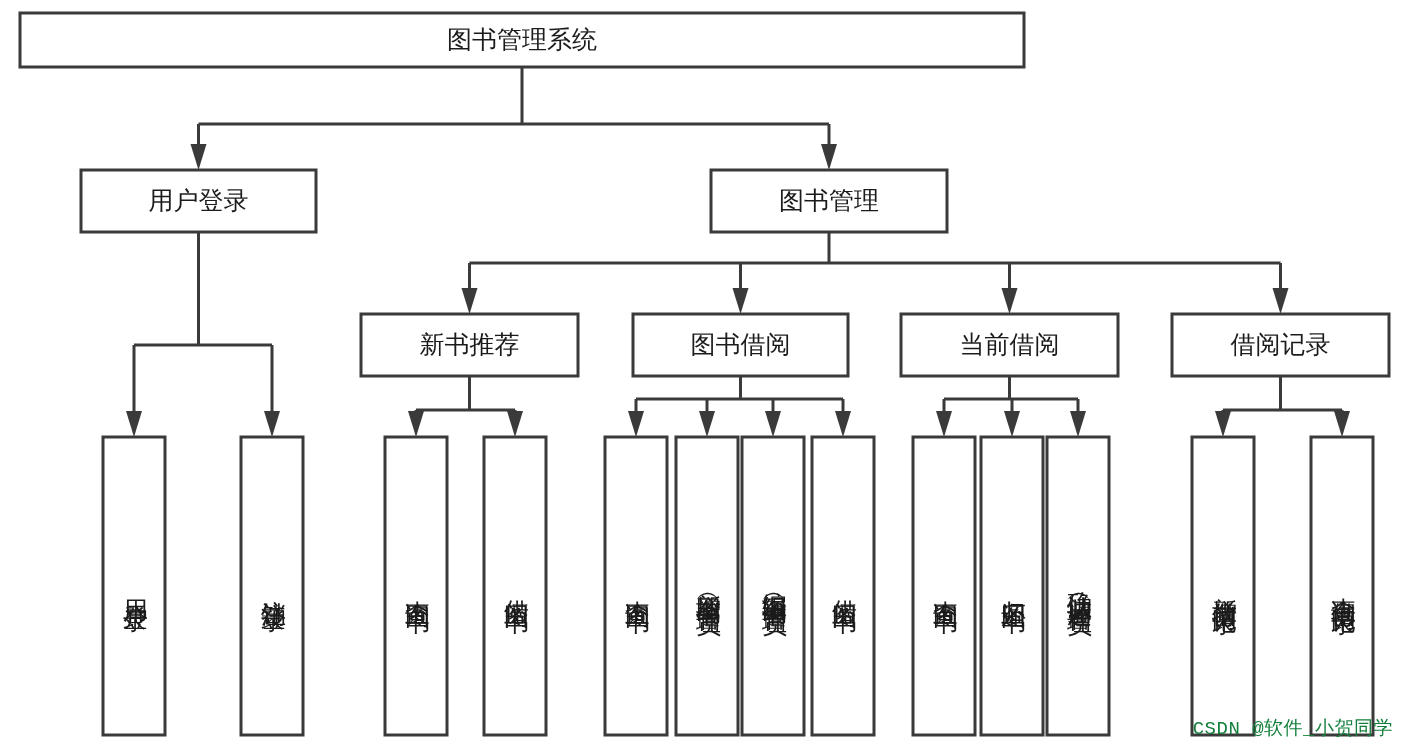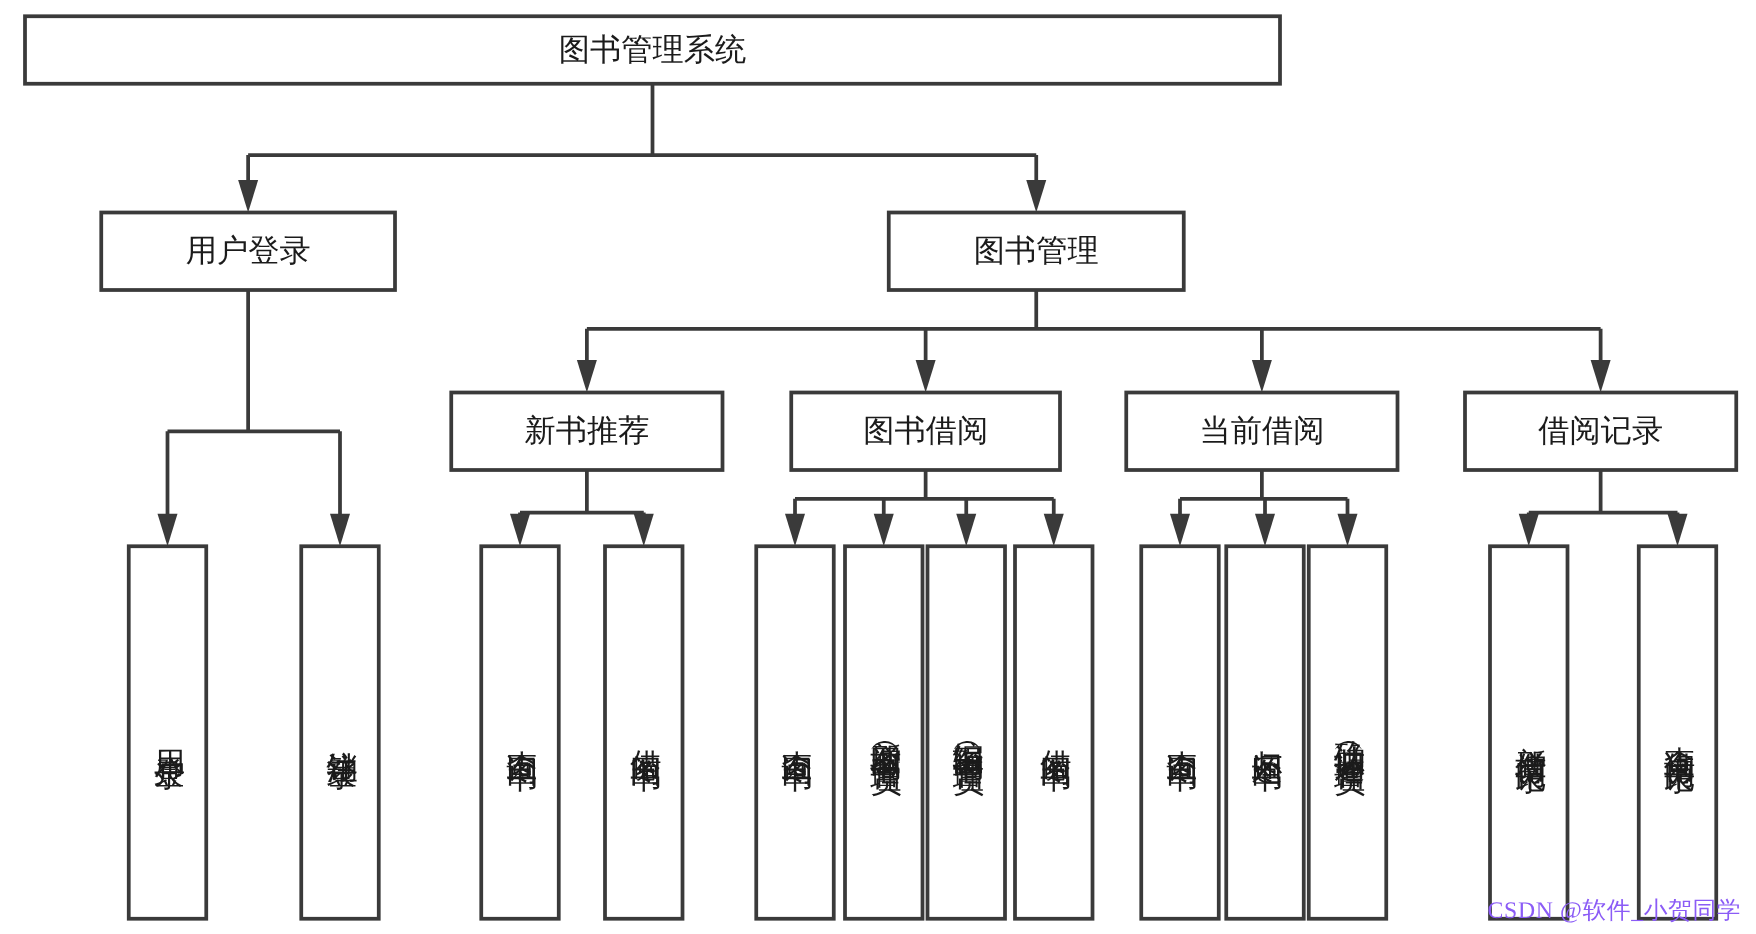--- a/index.html
+++ b/index.html
@@ -56,23 +56,23 @@
     text-anchor: middle;
     dominant-baseline: middle;
     writing-mode: vertical-rl;
     white-space: pre;
     letter-spacing: 3px;
   }
   .watermark {
     position: absolute;
     right: 12px;
     bottom: 6px;
-    color: #8b5cf6;
+    color: #15803d;
     font-size: 19px;
-    font-family: Liberation Serif, serif;
+    font-family: Liberation Mono, monospace;
     letter-spacing: 0.5px;
     user-select: none;
     pointer-events: none;
   }
 </style>
 </head>
 <body>
 
 <div id="diagram-root">
   <svg class="tree-canvas" viewBox="0 0 1405 747" xmlns="http://www.w3.org/2000/svg">

